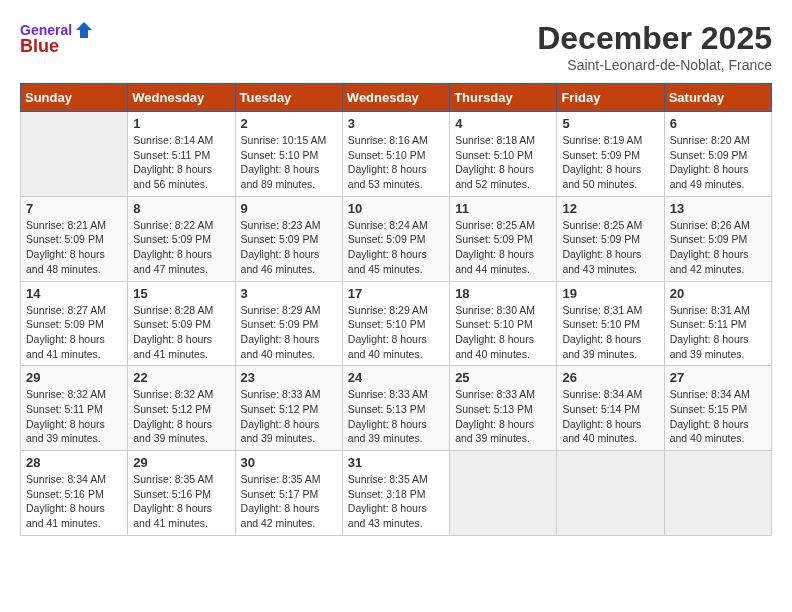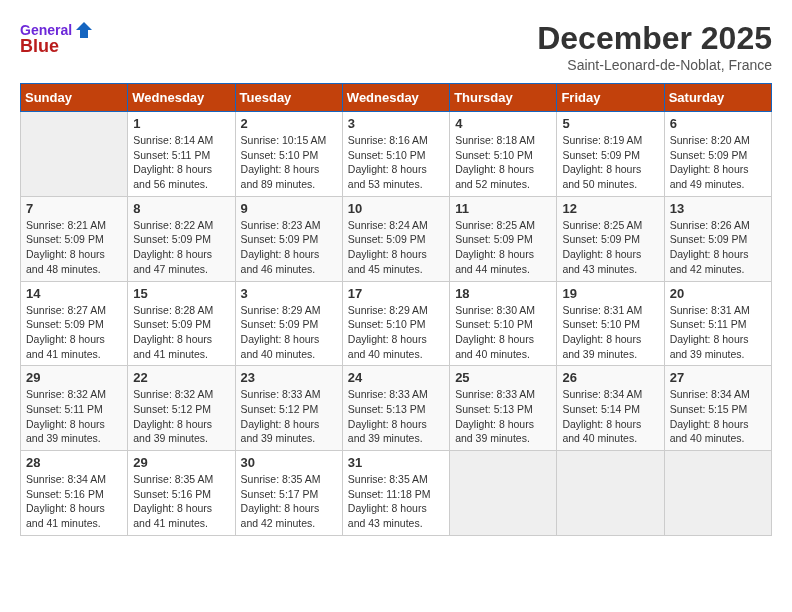--- a/index.html
+++ b/index.html
@@ -367,21 +367,21 @@
           <div class="day-info">
             <div>Sunrise: 8:35 AM</div>
             <div>Sunset: 5:17 PM</div>
             <div>Daylight: 8 hours and 42 minutes.</div>
           </div>
         </td>
         <td>
           <div class="day-number">31</div>
           <div class="day-info">
             <div>Sunrise: 8:35 AM</div>
-            <div>Sunset: 11:18 PM</div>
+            <div>Sunset: 3:18 PM</div>
             <div>Daylight: 8 hours and 43 minutes.</div>
           </div>
         </td>
         <td class="empty"></td>
         <td class="empty"></td>
         <td class="empty"></td>
       </tr>
     </tbody>
 </table>
 

